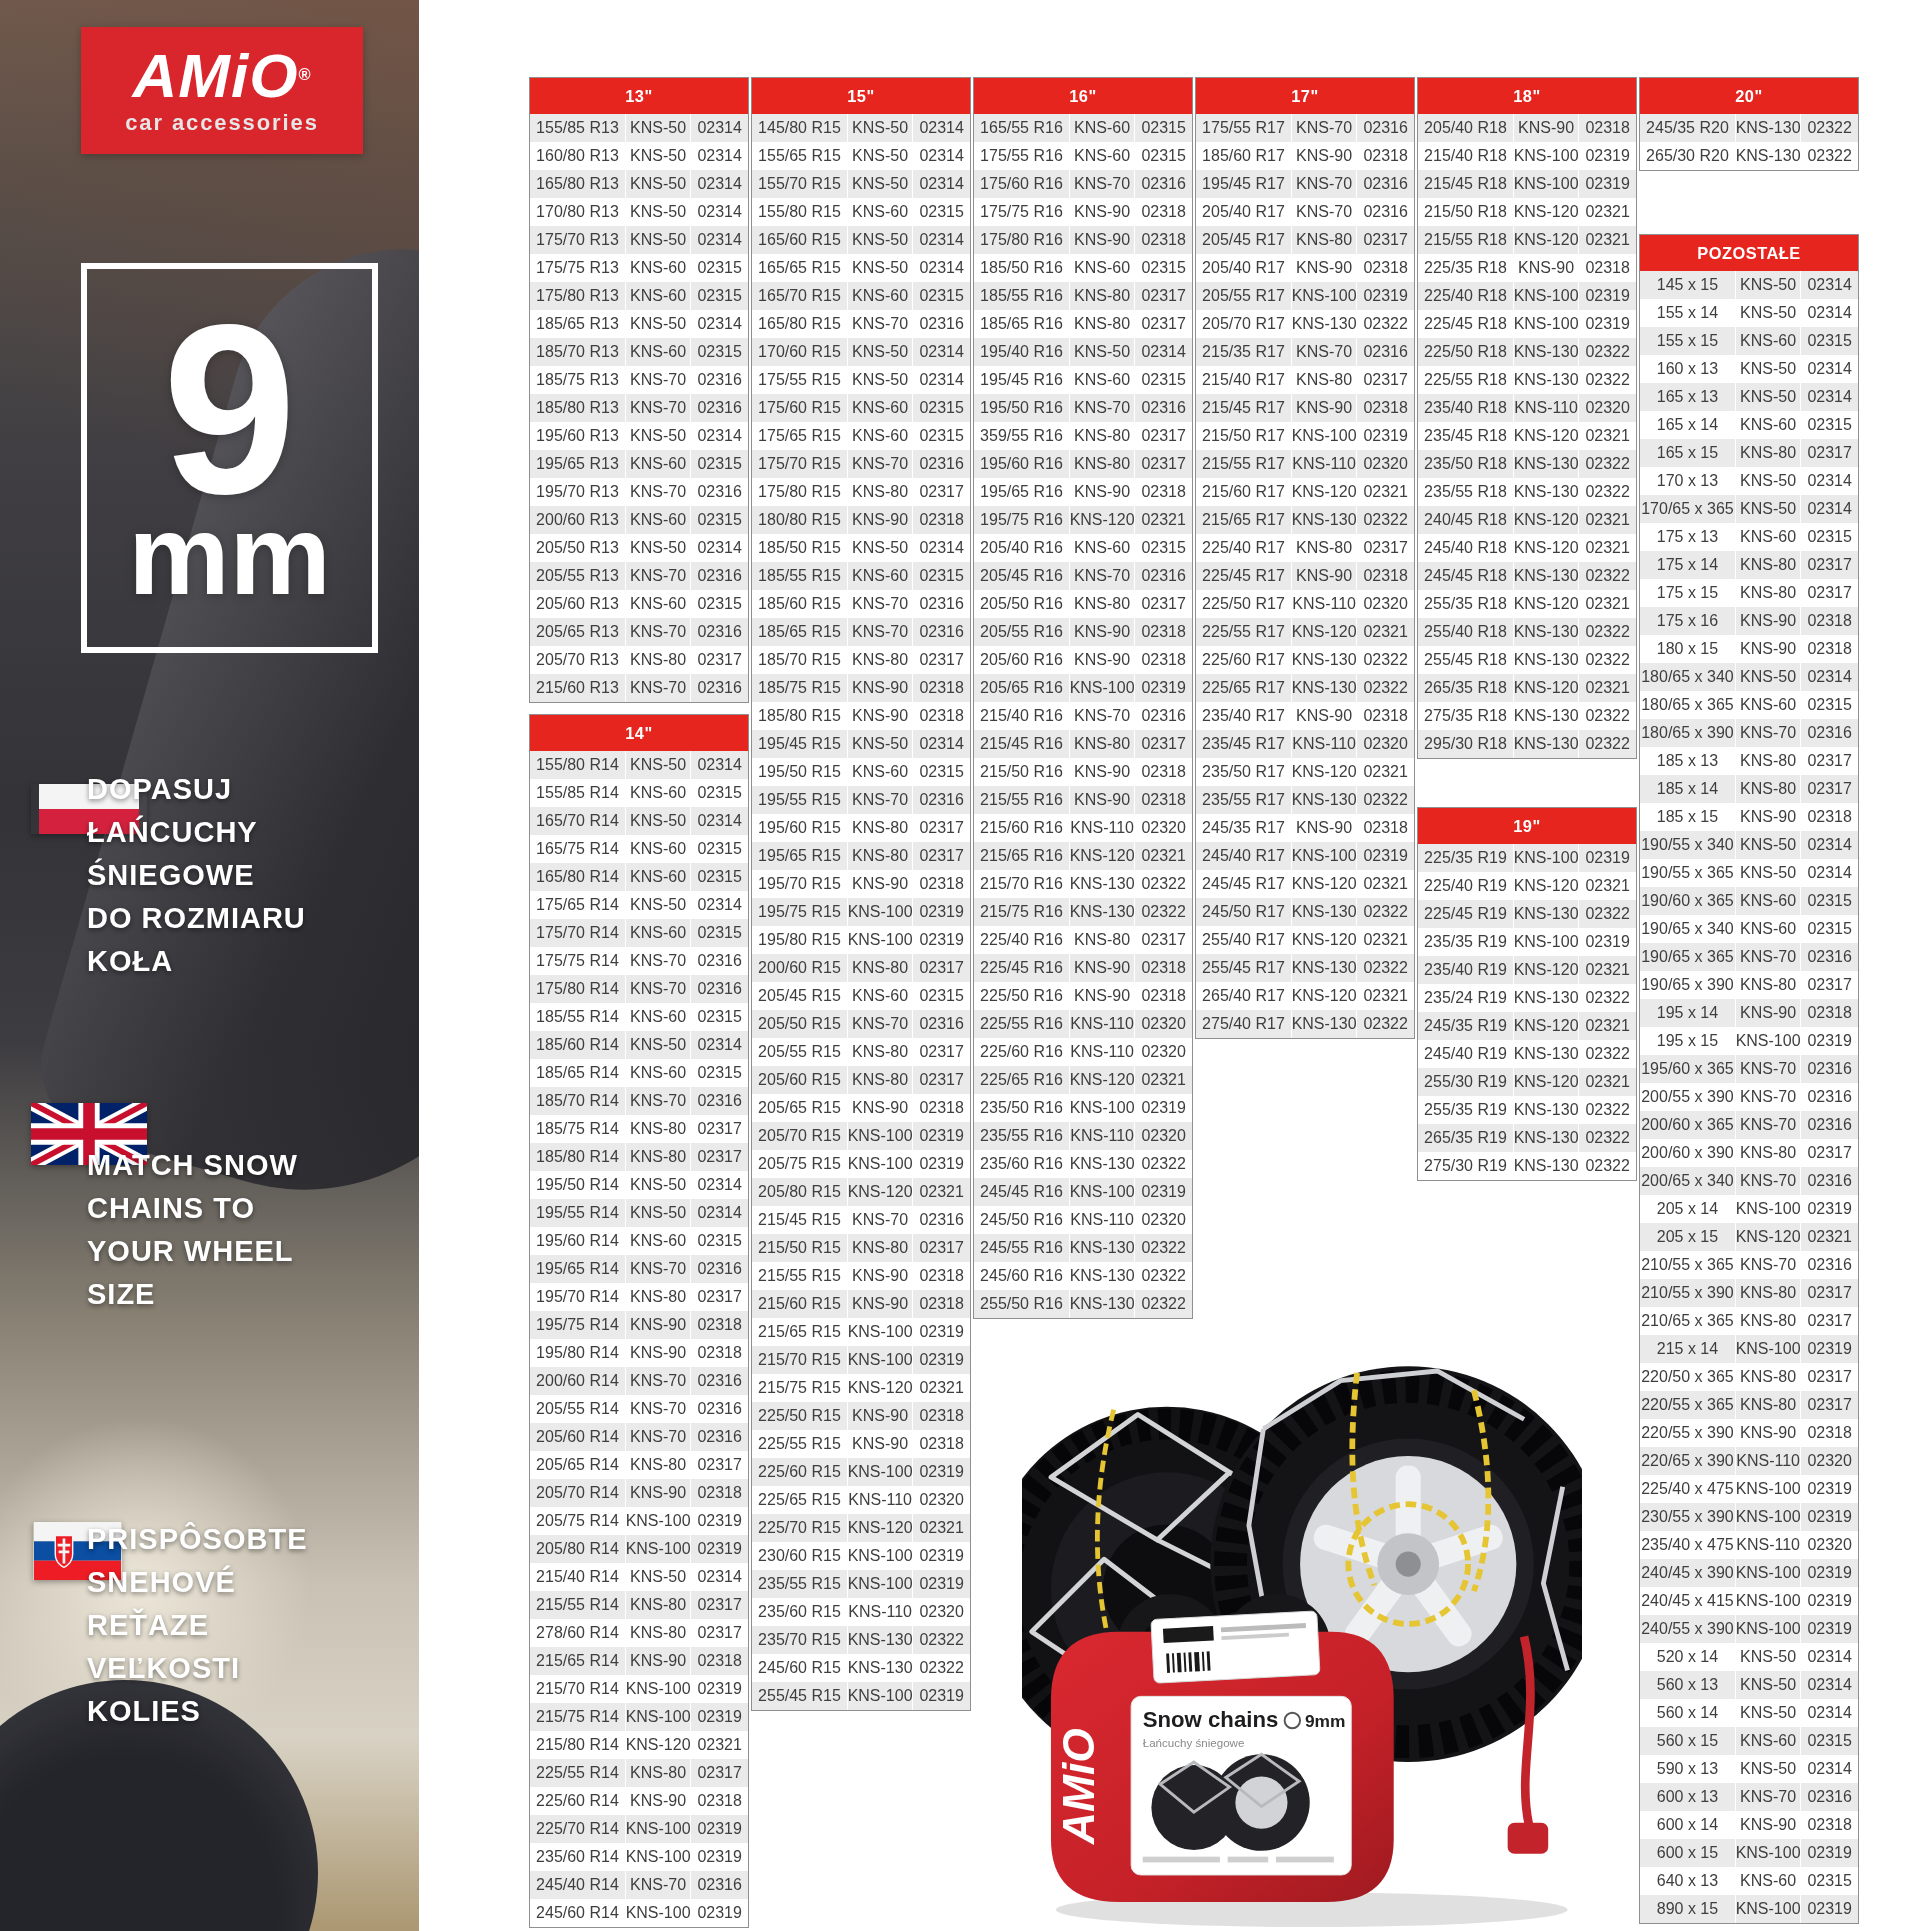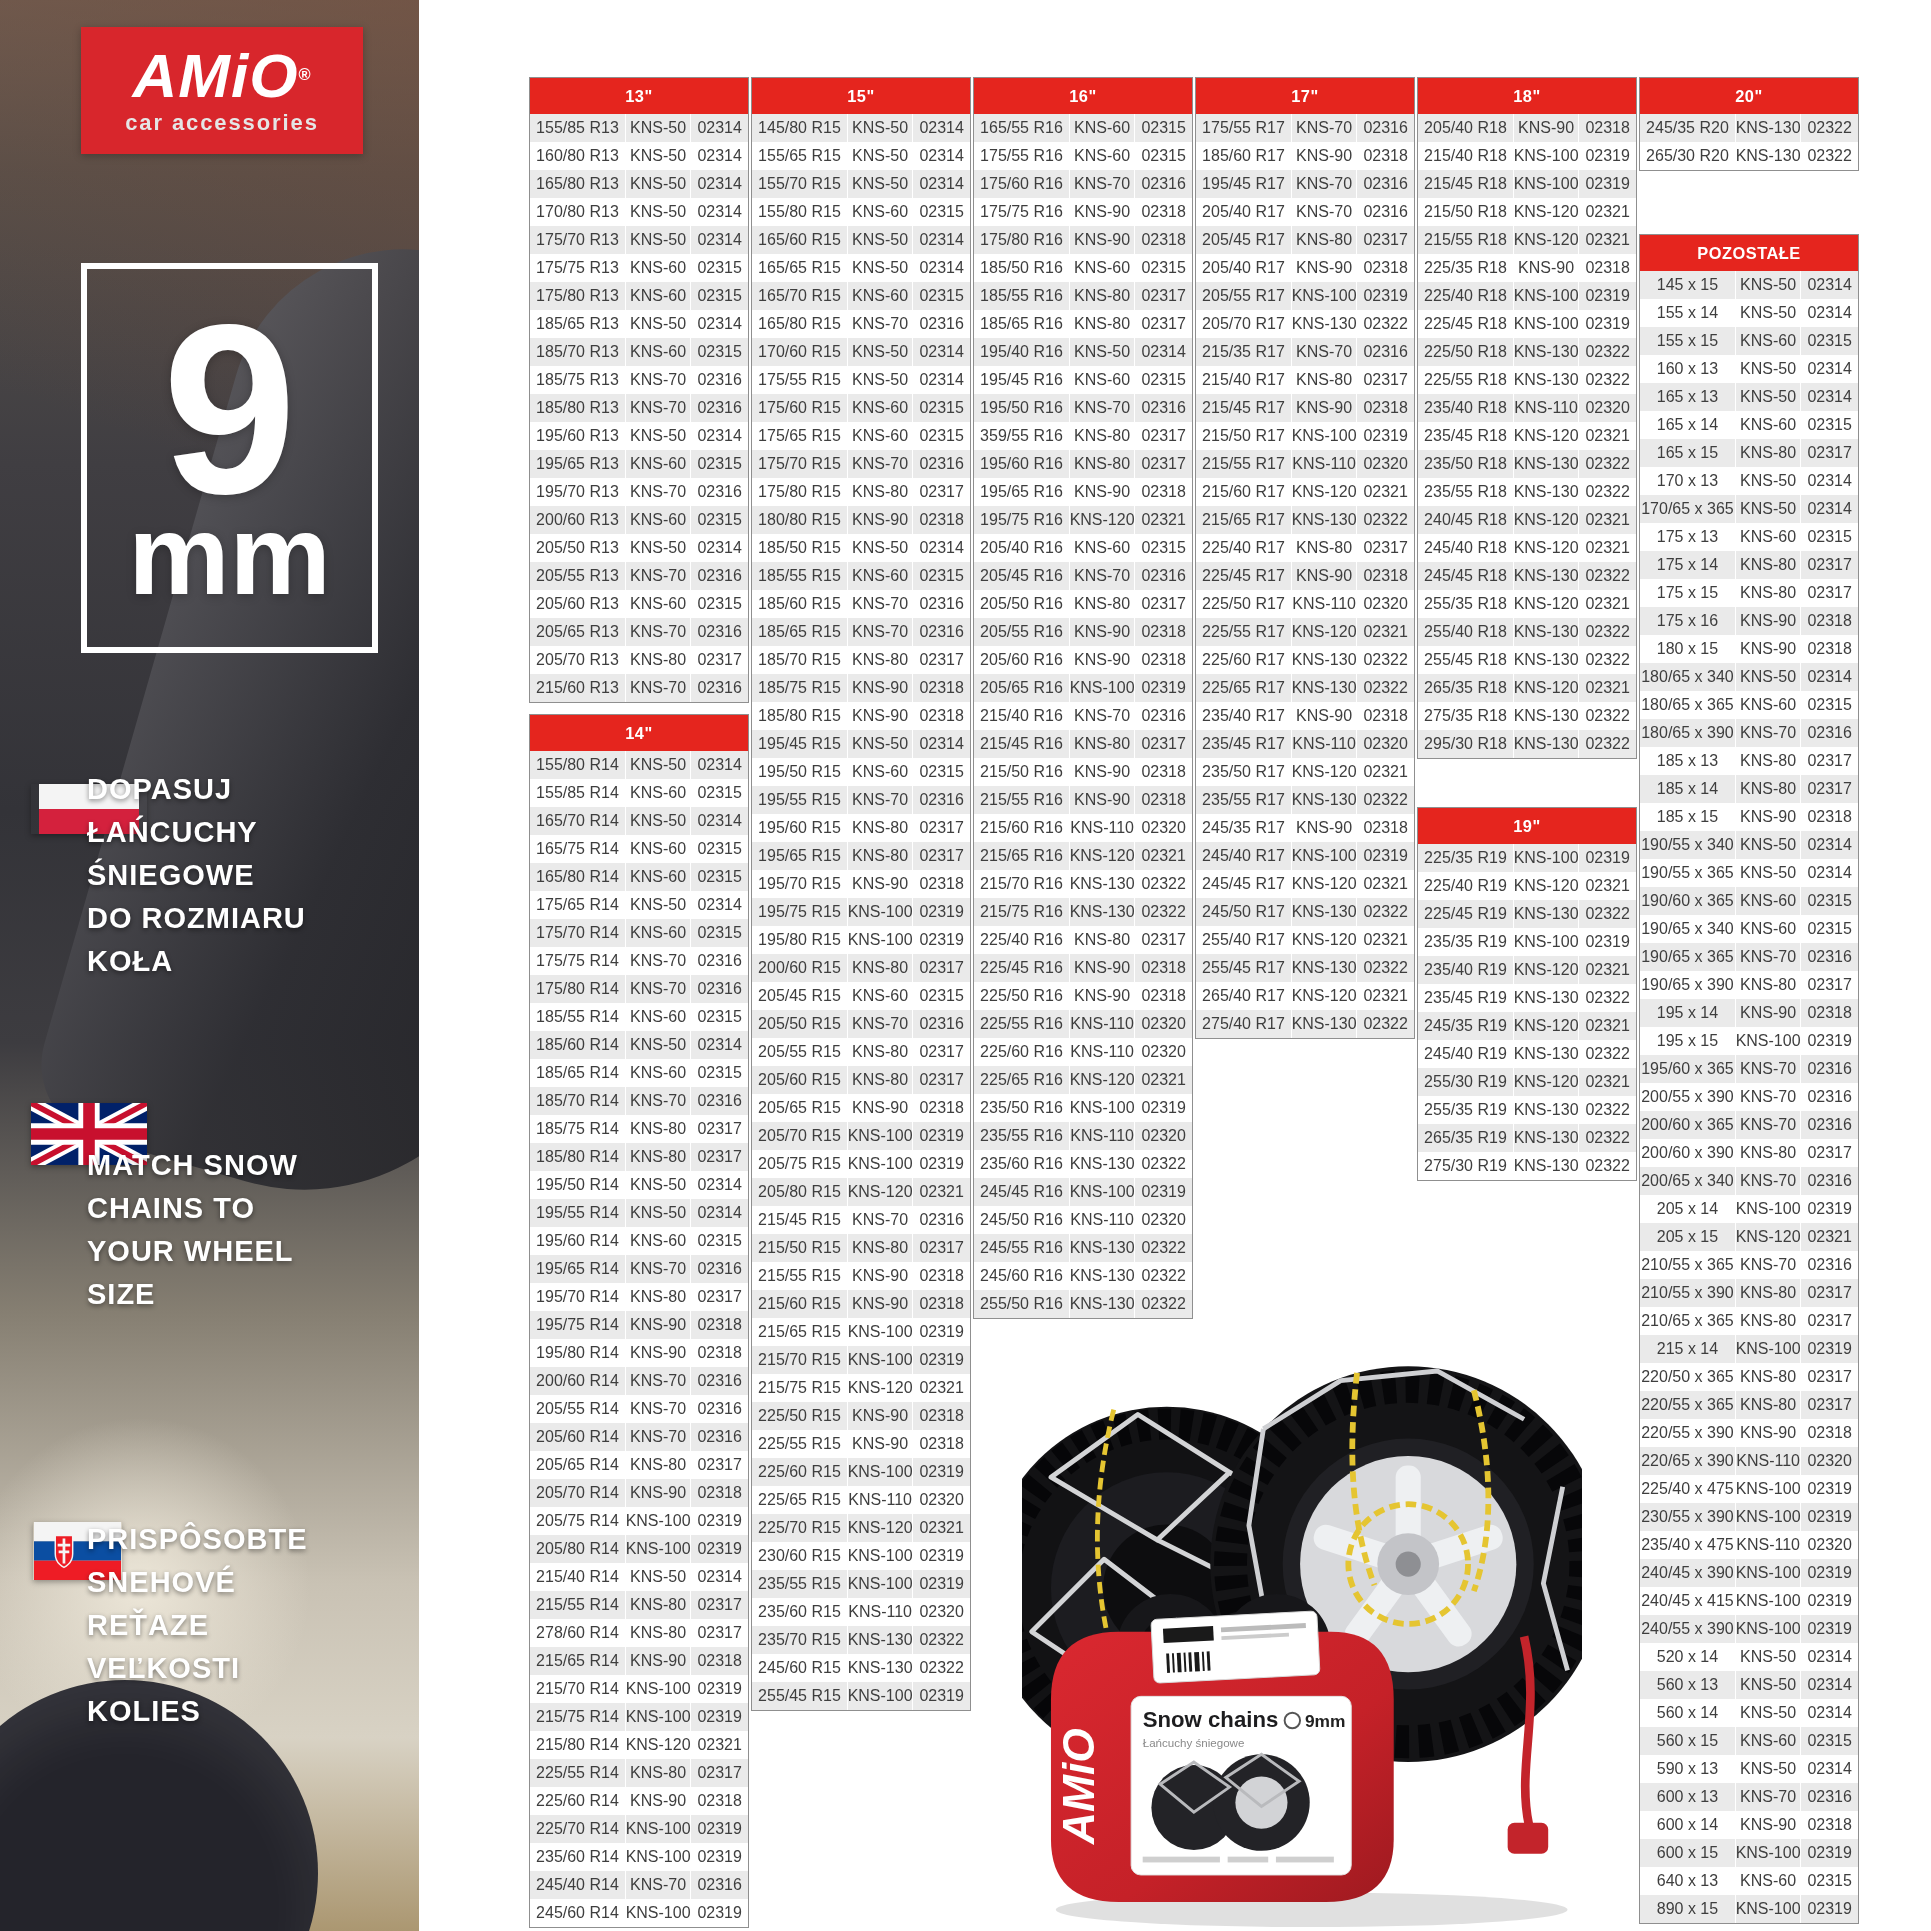--- a/index.html
+++ b/index.html
@@ -1251,21 +1251,21 @@
         <div class="tcell c0">235/35 R19</div>
         <div class="tcell c1">KNS-100</div>
         <div class="tcell c2">02319</div>
       </div>
       <div class="trow odd">
         <div class="tcell c0">235/40 R19</div>
         <div class="tcell c1">KNS-120</div>
         <div class="tcell c2">02321</div>
       </div>
       <div class="trow even">
-        <div class="tcell c0">235/45 R19</div>
+        <div class="tcell c0">235/24 R19</div>
         <div class="tcell c1">KNS-130</div>
         <div class="tcell c2">02322</div>
       </div>
       <div class="trow odd">
         <div class="tcell c0">245/35 R19</div>
         <div class="tcell c1">KNS-120</div>
         <div class="tcell c2">02321</div>
       </div>
       <div class="trow even">
         <div class="tcell c0">245/40 R19</div>

